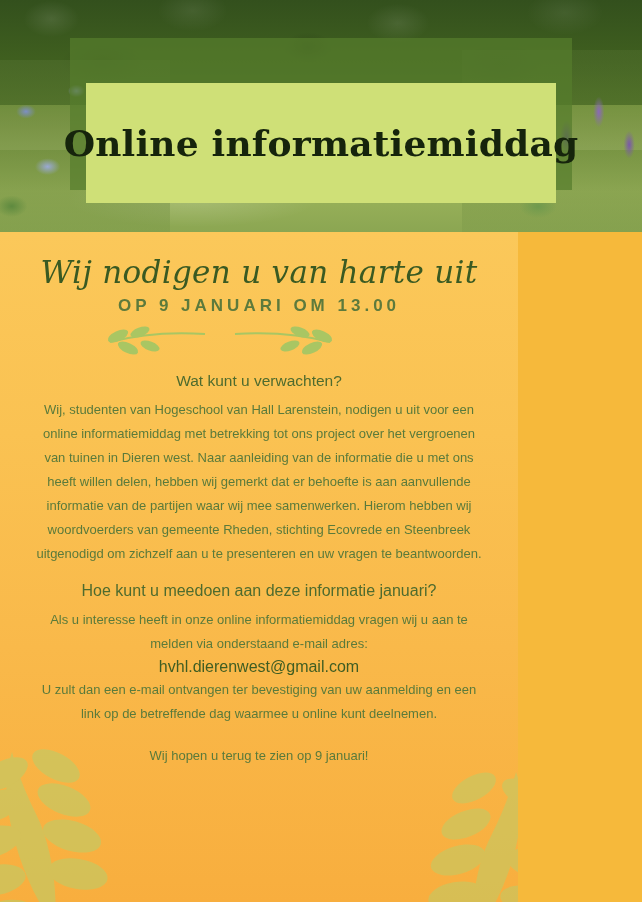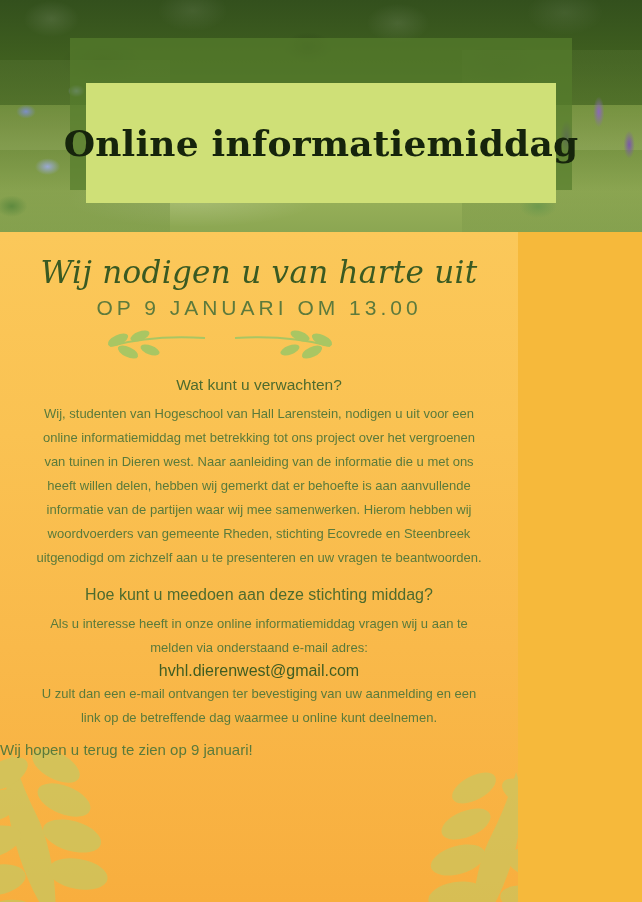--- a/index.html
+++ b/index.html
@@ -154,23 +154,24 @@
     font-family: "DejaVu Serif", "Liberation Serif", serif;
     font-style: italic;
     font-size: 31px;
     color: #3a5a22;
     letter-spacing: 0.3px;
   }
   .datetime {
     position: relative;
     text-align: center;
     margin-top: 6px;
-    font-size: 21px;
+    font-size: 17px;
     color: #5d7a3c;
     letter-spacing: 4px;
+    font-weight: bold;
   }
   .divider {
     position: relative;
     margin: 8px auto 4px auto;
     width: 440px;
     height: 36px;
   }
 
   .section-head {
     position: relative;
@@ -196,24 +197,25 @@
   .email {
     position: relative;
     text-align: center;
     font-weight: 400;
     font-size: 16px;
     color: #3f5d22;
     margin-top: 2px;
   }
   .closing {
     position: relative;
-    font-size: 15px;
+    text-align: center;
+    font-size: 13px;
     line-height: 24px;
     color: #5a7a3b;
-    margin-top: 8px;
+    margin-top: 18px;
   }
 </style>
 </head>
 <body>
 
 <div class="poster">
 
   <div class="photo">
     <div class="hedge"></div>
     <div class="lawn"></div>
@@ -273,20 +275,20 @@
         <ellipse cx="322" cy="12" rx="11" ry="5" transform="rotate(25 322 12)"></ellipse>
         <ellipse cx="312" cy="24" rx="11" ry="5" transform="rotate(-25 312 24)"></ellipse>
         <ellipse cx="300" cy="8" rx="10" ry="4.5" transform="rotate(20 300 8)"></ellipse>
         <ellipse cx="290" cy="22" rx="10" ry="4.5" transform="rotate(-20 290 22)"></ellipse>
       </g>
     </svg>
 
     <div class="section-head">Wat kunt u verwachten?</div>
     <div class="para">Wij, studenten van Hogeschool van Hall Larenstein, nodigen u uit voor een online informatiemiddag met betrekking tot ons project over het vergroenen van tuinen in Dieren west. Naar aanleiding van de informatie die u met ons heeft willen delen, hebben wij gemerkt dat er behoefte is aan aanvullende informatie van de partijen waar wij mee samenwerken. Hierom hebben wij woordvoerders van gemeente Rheden, stichting Ecovrede en Steenbreek uitgenodigd om zichzelf aan u te presenteren en uw vragen te beantwoorden.</div>
 
-    <div class="section-head second">Hoe kunt u meedoen aan deze stichting middag?</div>
+    <div class="section-head second">Hoe kunt u meedoen aan deze informatie januari?</div>
     <div class="para">Als u interesse heeft in onze online informatiemiddag vragen wij u aan te melden via onderstaand e-mail adres:</div>
     <div class="email">hvhl.dierenwest@gmail.com</div>
     <div class="para tight">U zult dan een e-mail ontvangen ter bevestiging van uw aanmelding en een link op de betreffende dag waarmee u online kunt deelnemen.</div>
 
     <div class="closing">Wij hopen u terug te zien op 9 januari!</div>
   </div>
 </div>
 
 </body></html>

